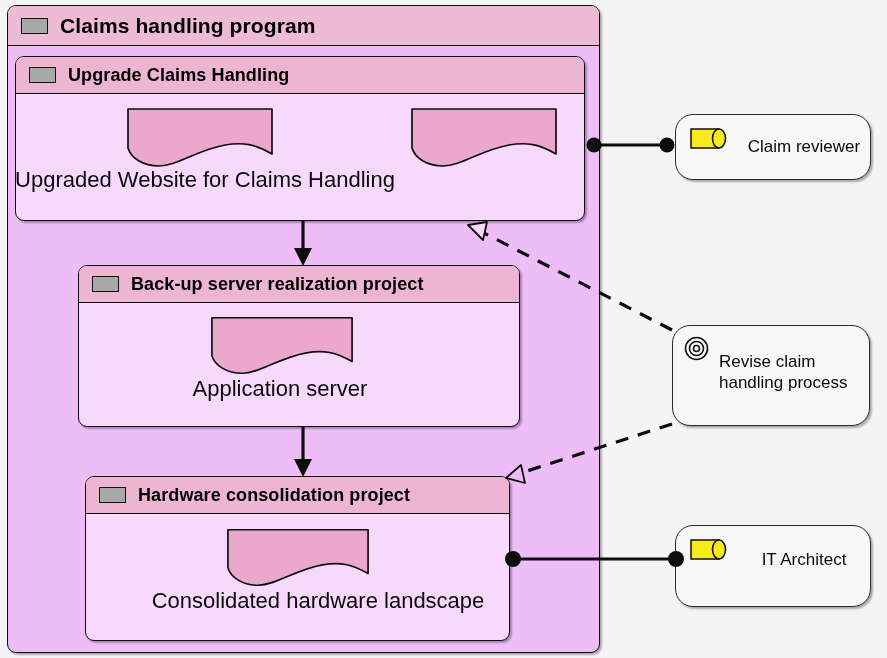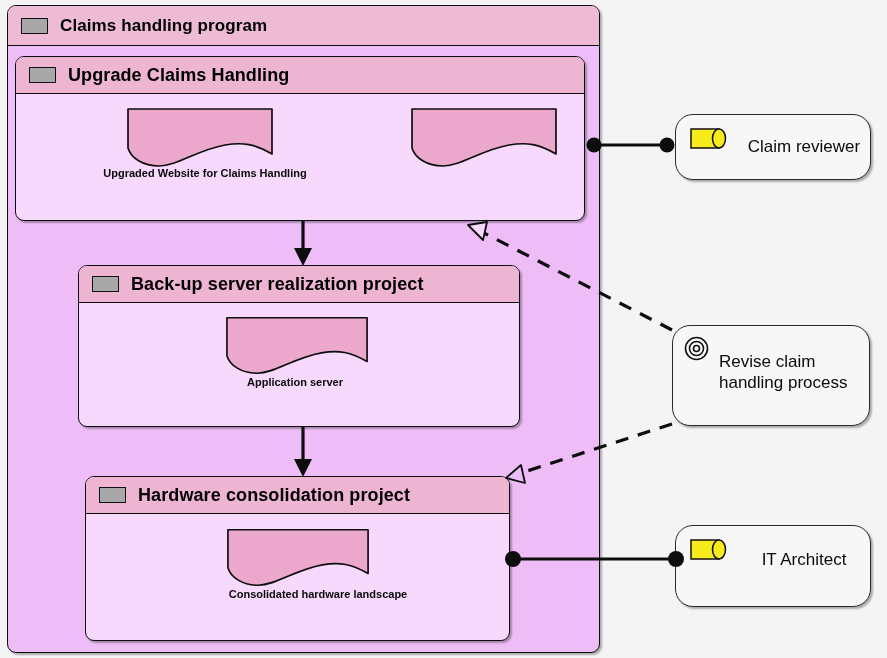--- a/index.html
+++ b/index.html
@@ -71,21 +71,21 @@
 
   
   #program {
     left: 7px;
     top: 5px;
     width: 593px;
     height: 648px;
     background: #eebdf8;
   }
   #program > .band { height: 40px; background: #eebbd5; }
-  #program > .band .band-title { font-size: 17px; }
+  #program > .band .band-title { font-size: 21px; }
   #program > .body { top: 40px; bottom: 0; }
 
   
   .project {
     background: #f6d9fc;
   }
   .project > .band { height: 37px; background: #eeb5d3; }
   .project > .band .band-title { font-size: 18px; }
   .project > .body { top: 37px; }
 
@@ -100,23 +100,22 @@
   .deliverable .shape {
     position: absolute;
     left: 0;
     top: 0;
   }
   .deliverable .dlv-label {
     position: absolute;
     left: 50%;
     transform: translateX(-50%);
     white-space: nowrap;
-    font-size: 11px;
+    font-size: 22px;
     color: #0a0a0a;
-    font-weight: bold;
   }
 
   
   .node-box {
     position: absolute;
     box-sizing: border-box;
     background: #f7f7f7;
     border: 1.6px solid #2a2a2a;
     border-radius: 18px;
     box-shadow: 2px 2px 2px rgba(0,0,0,0.30);
@@ -185,21 +184,21 @@
     </div>
   </div>
 
   <div class="grouping project" id="project-backup">
     <div class="band">
       <span class="wp-icon"></span>
       <span class="band-title">Back-up server realization project</span>
     </div>
     <div class="body"></div>
 
-    <div class="deliverable" style="left:145px; top:49px; width:152px; height:78px;">
+    <div class="deliverable" style="left:130px; top:49px; width:152px; height:78px;">
       <svg class="shape" width="146" height="62" viewBox="0 0 150 60">
         <path d="M 3,1 L 147,1 L 147,46 C 130,36 118,34 100,37 C 72,42 52,58 34,58 C 18,58 6,50 3,40 Z" fill="#eca7cc" stroke="#0d0d0d" stroke-width="1.7" stroke-linejoin="round"></path>
       </svg>
       <span class="dlv-label" style="top:61px; left:71px;">Application server</span>
     </div>
   </div>
 
   <div class="grouping project" id="project-hardware">
     <div class="band">
       <span class="wp-icon"></span>

